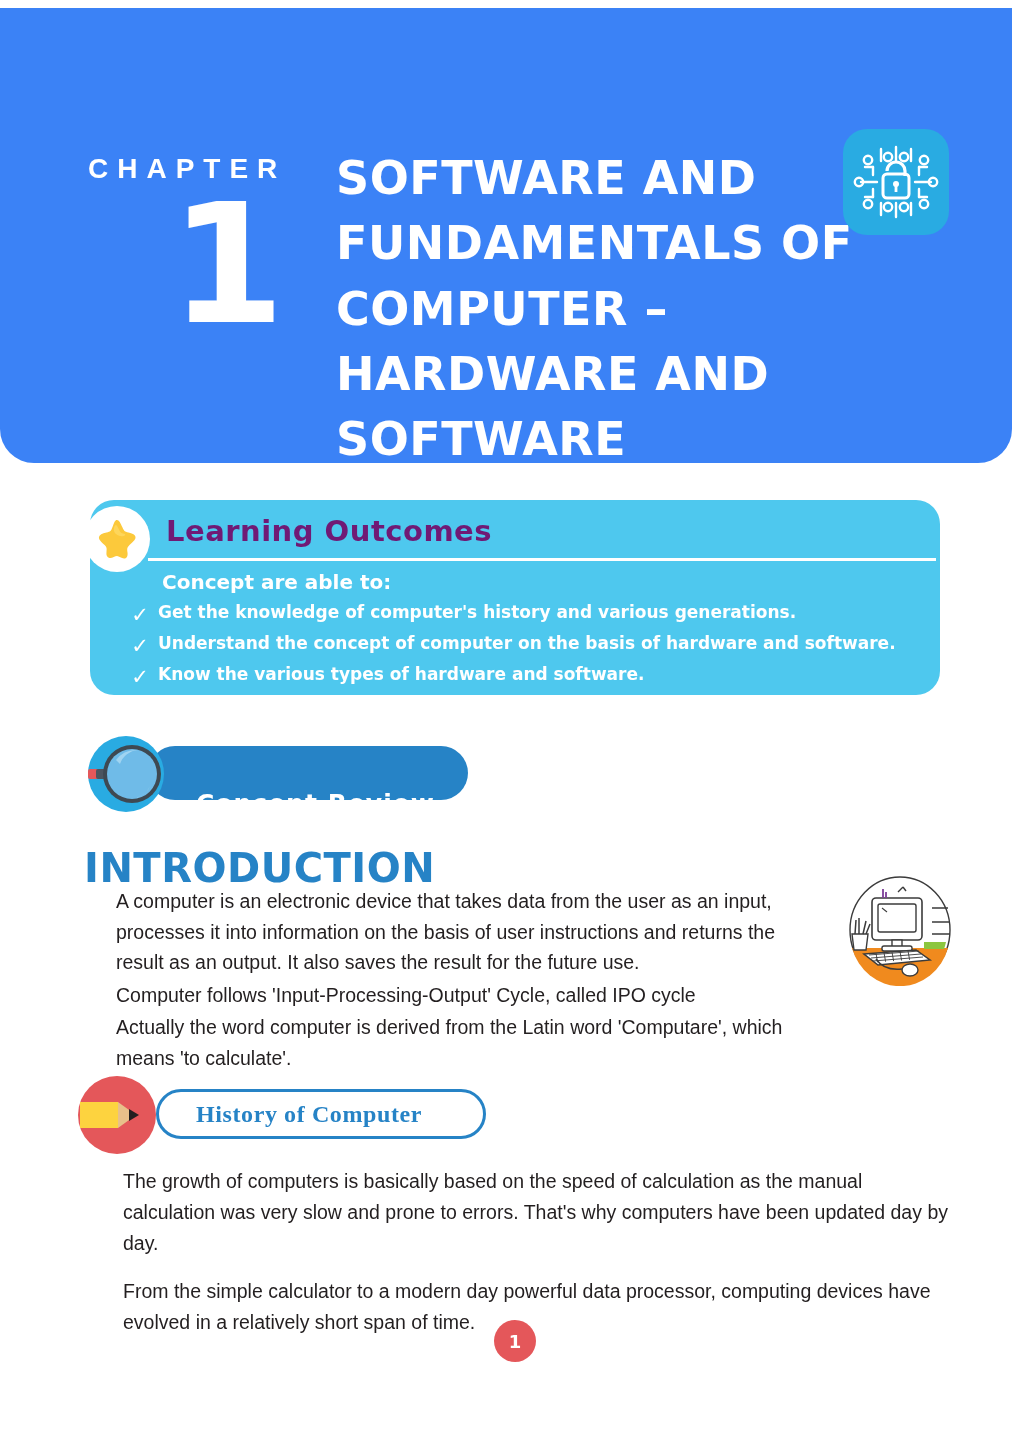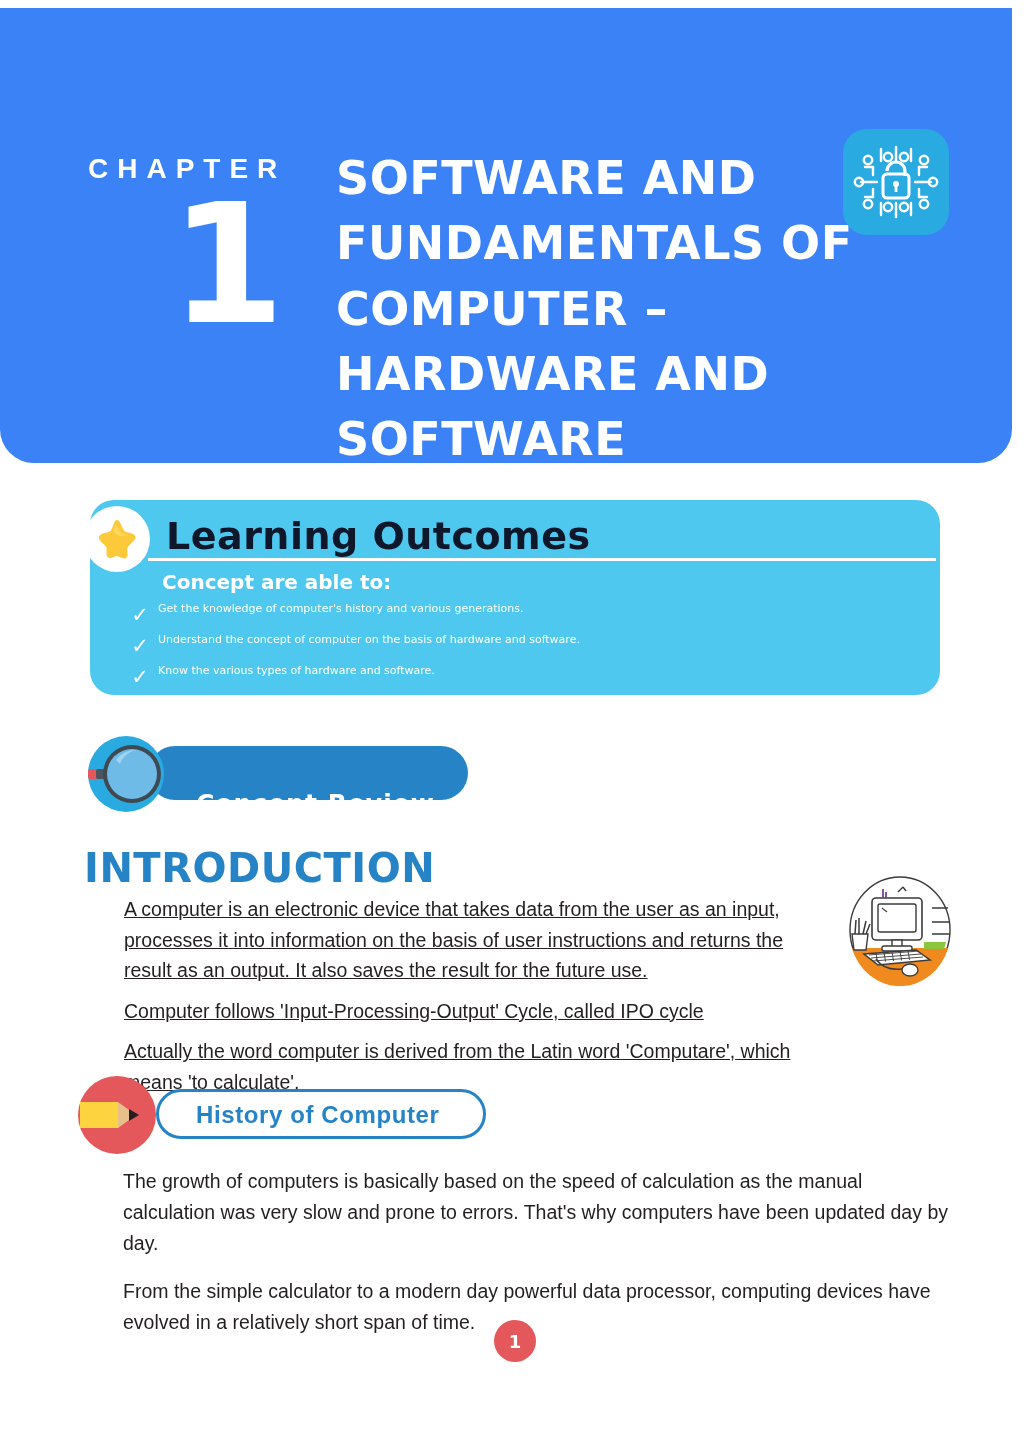--- a/index.html
+++ b/index.html
@@ -69,22 +69,22 @@
     position:absolute;
     left:-6px; top:6px;
     width:66px;height:66px;
     background:#ffffff;
     border-radius:50%;
     display:flex;align-items:center;justify-content:center;
   }
   .outcomes-title{
     position:absolute;
     left:76px; top:14px;
-    color:#0f172a;
-    font-size:38px;
+    color:#701a75;
+    font-size:29px;
     font-weight:bold;
     letter-spacing:0.5px;
     font-family:"DejaVu Sans", sans-serif;
   }
   .outcomes-divider{
     position:absolute;
     left:58px; top:58px;
     width:788px;height:3px;
     background:#ffffff;
   }
@@ -108,22 +108,22 @@
   .outcome-check{
     width:36px;
     color:#ffffff;
     font-size:21px;
     line-height:1.1;
     text-align:center;
     flex:none;
   }
   .outcome-text{
     color:#ffffff;
-    font-size:11px;
-    font-weight:normal;
+    font-size:17px;
+    font-weight:bold;
     line-height:1.15;
     font-family:"DejaVu Sans", sans-serif;
   }
 
   
   .concept-review{
     position:absolute;
     left:88px; top:736px;
     width:380px; height:76px;
   }
@@ -163,21 +163,21 @@
     font-family:"DejaVu Sans", sans-serif;
   }
   .intro-body{
     position:absolute;
     left:114px; top:884px;
     width:700px;
     color:#231f20;
     font-size:19.5px;
     line-height:1.57;
   }
-  .intro-body p{margin:10px;text-decoration:underline;}
+  .intro-body p{margin:2px;}
   .intro-illus{
     position:absolute;
     left:836px; top:874px;
     width:128px;height:112px;
   }
 
   
   .history-badge{
     position:absolute;
     left:76px; top:1076px;
@@ -192,21 +192,21 @@
     border-radius:25px;
     box-sizing:border-box;
   }
   .hb-pill-label{
     position:absolute;
     left:120px; top:25px;
     color:#2683c6;
     font-size:24px;
     font-weight:bold;
     letter-spacing:0.6px;
-    font-family:Liberation Sans, sans-serif;
+    font-family:Liberation Serif, serif;
   }
   .hb-circle{
     position:absolute;
     left:2px; top:0;
     width:78px;height:78px;
     background:#e4575a;
     border-radius:50%;
   }
 
   

